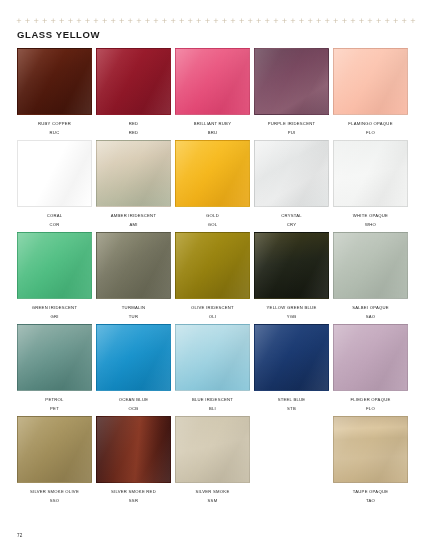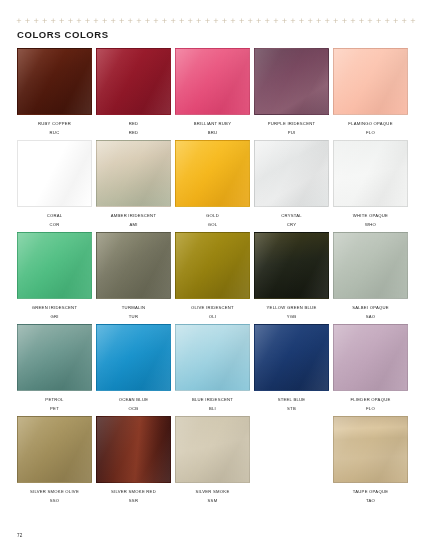--- a/index.html
+++ b/index.html
@@ -172,21 +172,21 @@
       <span style="color: rgb(205, 191, 168);">+</span>
       <span style="color: rgb(205, 191, 168);">+</span>
       <span style="color: rgb(205, 191, 168);">+</span>
       <span style="color: rgb(205, 191, 168);">+</span>
       <span style="color: rgb(205, 191, 168);">+</span>
       <span style="color: rgb(205, 191, 168);">+</span>
       <span style="color: rgb(205, 191, 168);">+</span>
       <span style="color: rgb(205, 191, 168);">+</span>
     </div>
 
-  <div class="page-title">COLORS COLORS</div>
+  <div class="page-title">GLASS YELLOW</div>
 
   <div class="grid">
       <div class="grid-row">
         <div class="cell">
           <div class="chip" style="background: linear-gradient(160deg, rgb(109, 39, 20) 0%, rgb(85, 28, 14) 42%, rgb(63, 18, 8) 100%);"></div>
           <div class="chip-name">RUBY COPPER</div>
           <div class="chip-code">RUC</div>
         </div>
         <div class="cell">
           <div class="chip" style="background: linear-gradient(150deg, rgb(163, 31, 48) 0%, rgb(142, 23, 39) 55%, rgb(125, 18, 34) 100%);"></div>

